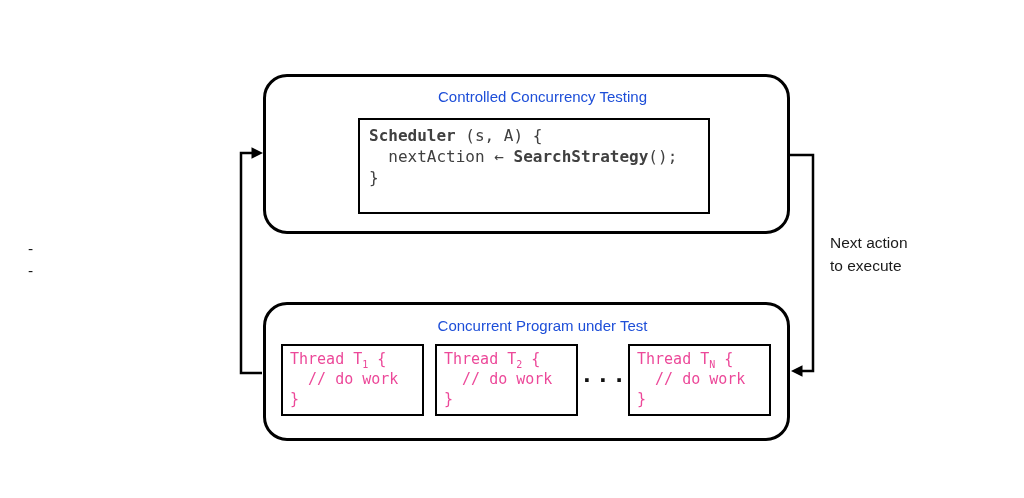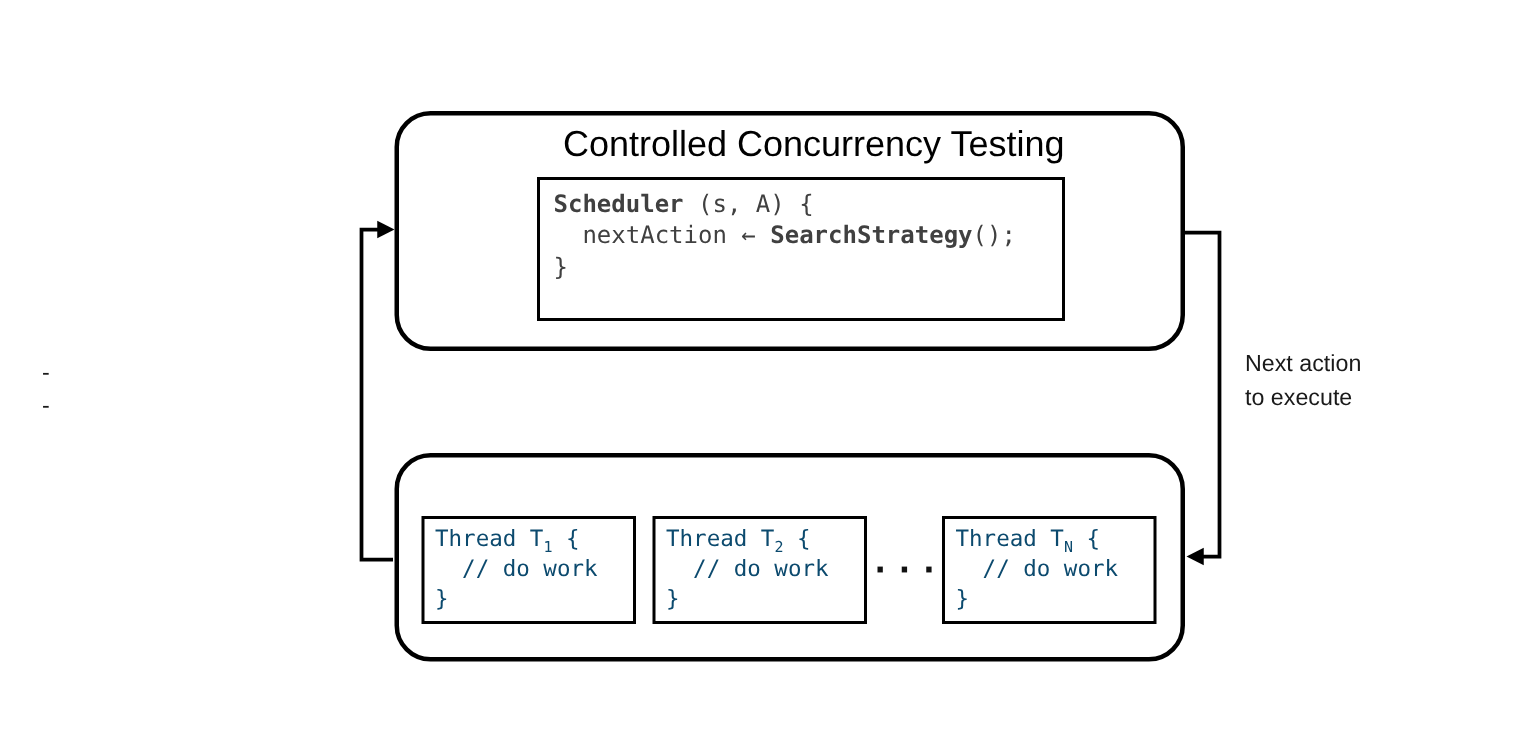--- a/index.html
+++ b/index.html
@@ -26,23 +26,23 @@
     position: absolute;
     border: 3px solid #000000;
     border-radius: 24px;
     background: #ffffff;
     box-sizing: border-box;
   }
   .top-box   { left: 263px; top: 74px;  width: 527px; height: 160px; }
   .bottom-box{ left: 263px; top: 302px; width: 527px; height: 139px; }
   .box-title {
     text-align: center;
-    font-size: 24px;
+    font-size: 15px;
     line-height: 24px;
-    color: #000000;
+    color: #1d4ed8;
     white-space: nowrap;
     margin-left: 32px;
   }
   .top-box .box-title    { padding-top: 8px; }
   .bottom-box .box-title { padding-top: 9px; }
 
   .code-box {
     position: absolute;
     left: 92px; top: 41px;
     width: 352px; height: 96px;
@@ -67,21 +67,21 @@
   }
   .thread-box {
     width: 143px; height: 72px;
     border: 2px solid #000000;
     box-sizing: border-box;
     background: #ffffff;
     padding: 3px 7px;
     font-family: "DejaVu Sans Mono", monospace;
     font-size: 15px;
     line-height: 20px;
-    color: #0c4a6e;
+    color: #ec4899;
   }
   .thread-box .code-line { white-space: pre; }
   .thread-sub {
     font-size: 10px;
     line-height: 0;
   }
   .gap-small { width: 11px; }
   .ellipsis-cell {
     width: 50px;
     height: 72px;
@@ -147,20 +147,21 @@
   <div class="rbox top-box">
     <div class="box-title">Controlled Concurrency Testing</div>
     <div class="code-box">
       <div class="code-line"><span class="code-bold">Scheduler</span><span> (s, A) {</span></div>
       <div class="code-line"><span>  nextAction ← </span><span class="code-bold">SearchStrategy</span><span>();</span></div>
       <div class="code-line">}</div>
     </div>
   </div>
 
   <div class="rbox bottom-box">
+    <div class="box-title">Concurrent Program under Test</div>
     <div class="threads-row">
       <div class="thread-box">
         <div class="code-line"><span>Thread T</span><sub class="thread-sub">1</sub><span> {</span></div>
         <div class="code-line">  // do work</div>
         <div class="code-line">}</div>
       </div>
       <div class="gap-small"></div>
       <div class="thread-box">
         <div class="code-line"><span>Thread T</span><sub class="thread-sub">2</sub><span> {</span></div>
         <div class="code-line">  // do work</div>

